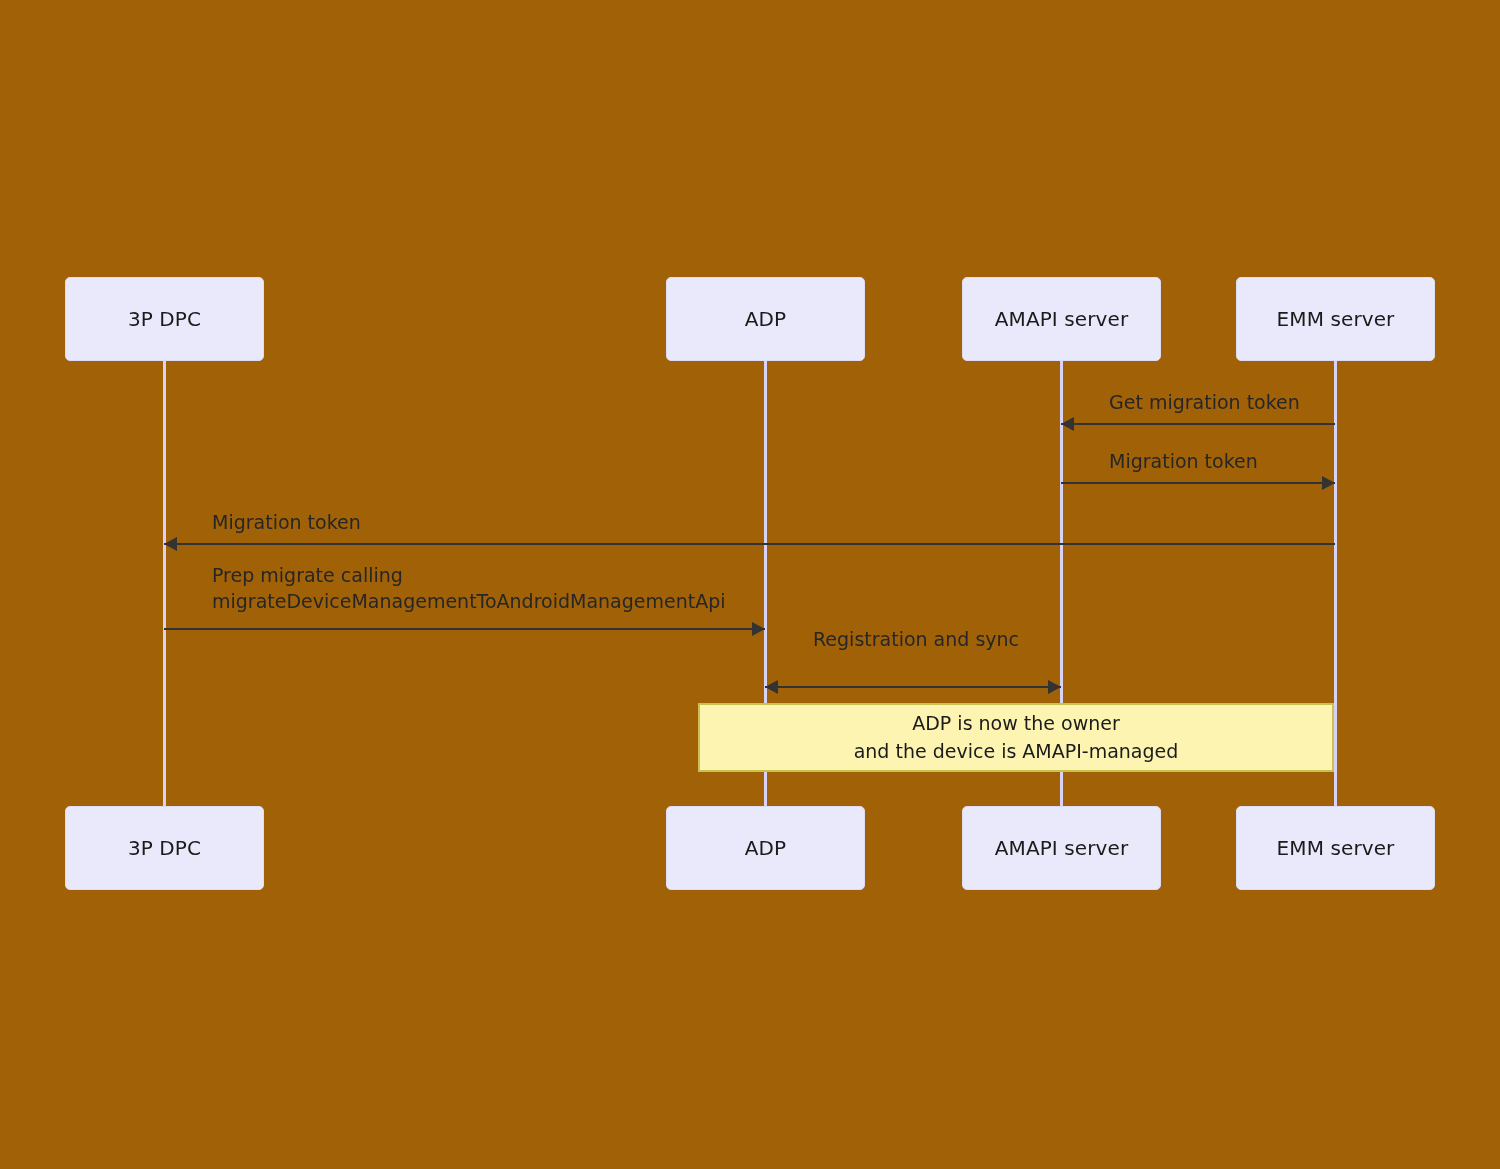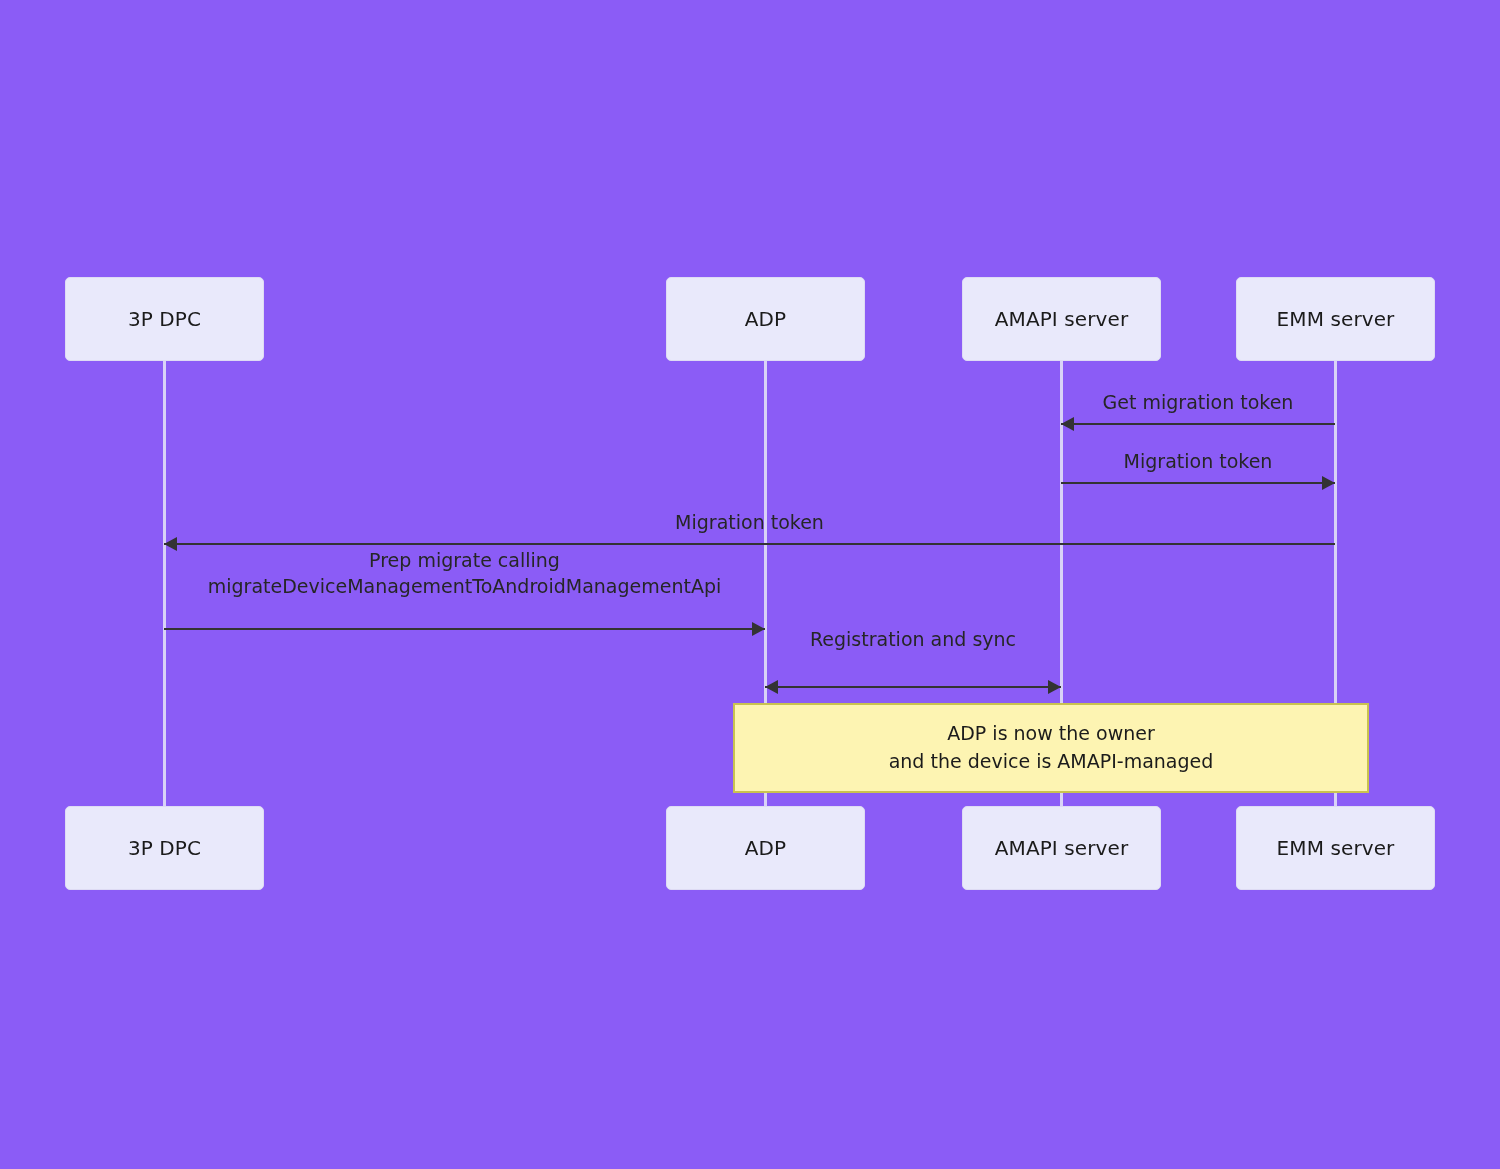--- a/index.html
+++ b/index.html
@@ -8,21 +8,21 @@
     padding: 0;
     background: #ffffff;
   }
   body {
     font-family: "DejaVu Sans", "Liberation Sans", sans-serif;
   }
   #diagram-root {
     position: relative;
     width: 1500px;
     height: 1169px;
-    background: #8b5cf6;
+    background: #a16207;
     overflow: hidden;
   }
   .lifeline {
     position: absolute;
     width: 3px;
     background: #d9d2f7;
   }
   .actor-box {
     position: absolute;
     box-sizing: border-box;
@@ -57,24 +57,24 @@
   }
   .arrow-head.left {
     border-top: 7px solid transparent;
     border-bottom: 7px solid transparent;
     border-right: 13px solid #333333;
   }
   .msg-label {
     position: absolute;
     font-size: 19px;
     color: #262626;
-    text-align: center;
     line-height: 1.35;
     white-space: pre-line;
     font-family: "DejaVu Sans", "Liberation Sans", sans-serif;
+    padding-left: 48px;
   }
   .note-box {
     position: absolute;
     box-sizing: border-box;
     background: #fdf4b2;
     border: 2px solid #c9c250;
     display: flex;
     align-items: center;
     justify-content: center;
   }
@@ -126,33 +126,33 @@
         <div class="msg-label" style="left: 1061px; width: 274px; top: 449px;">Migration token</div>
       </div>
       <div>
         <div class="msg-line" style="left: 164px; width: 1171px; top: 543px;"></div>
         <div class="arrow-head left" style="top: 537px; left: 164px;"></div>
         <div class="msg-label" style="left: 164px; width: 1171px; top: 510px;">Migration token</div>
       </div>
       <div>
         <div class="msg-line" style="left: 164px; width: 601px; top: 628px;"></div>
         <div class="arrow-head right" style="top: 622px; left: 752px;"></div>
-        <div class="msg-label" style="left: 164px; width: 601px; top: 548px;">Prep migrate calling
+        <div class="msg-label" style="left: 164px; width: 601px; top: 563px;">Prep migrate calling
 migrateDeviceManagementToAndroidManagementApi</div>
       </div>
       <div>
         <div class="msg-line" style="left: 765px; width: 296px; top: 686px;"></div>
         <div class="arrow-head right" style="top: 680px; left: 1048px;"></div>
         <div class="arrow-head left" style="top: 680px; left: 765px;"></div>
         <div class="msg-label" style="left: 765px; width: 296px; top: 627px;">Registration and sync</div>
       </div>
     </div>
 
   <div id="note-layer">
-      <div class="note-box" style="left: 733px; top: 703px; width: 636px; height: 90px;">
+      <div class="note-box" style="left: 698px; top: 703px; width: 636px; height: 69px;">
         <div class="note-text">ADP is now the owner
 and the device is AMAPI-managed</div>
       </div>
     </div>
 
   <div id="footer-layer">
       <div class="actor-box" style="left: 65px; top: 806px; width: 199px; height: 84px;">
         <span class="actor-label">3P DPC</span>
       </div>
       <div class="actor-box" style="left: 666px; top: 806px; width: 199px; height: 84px;">

